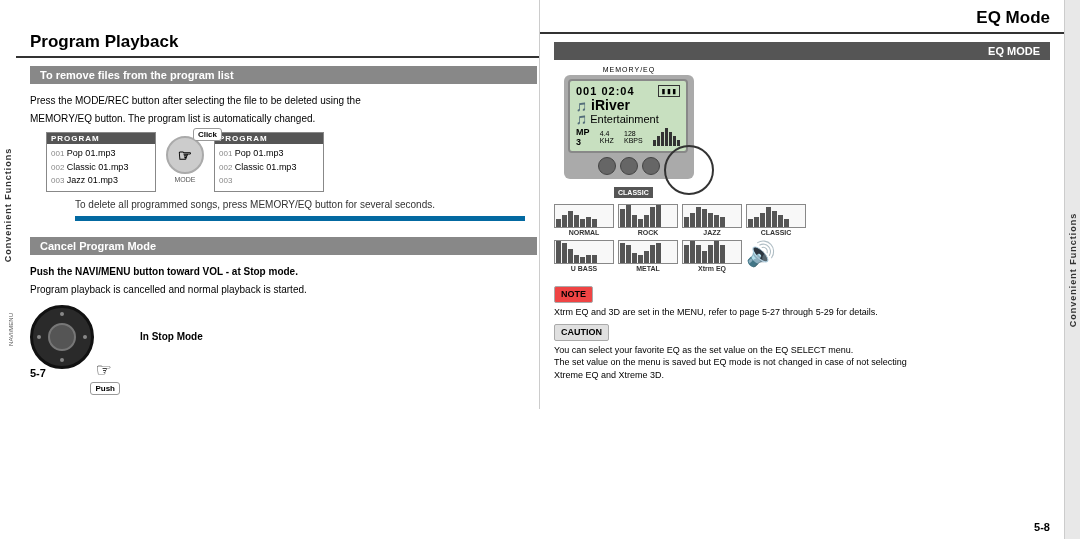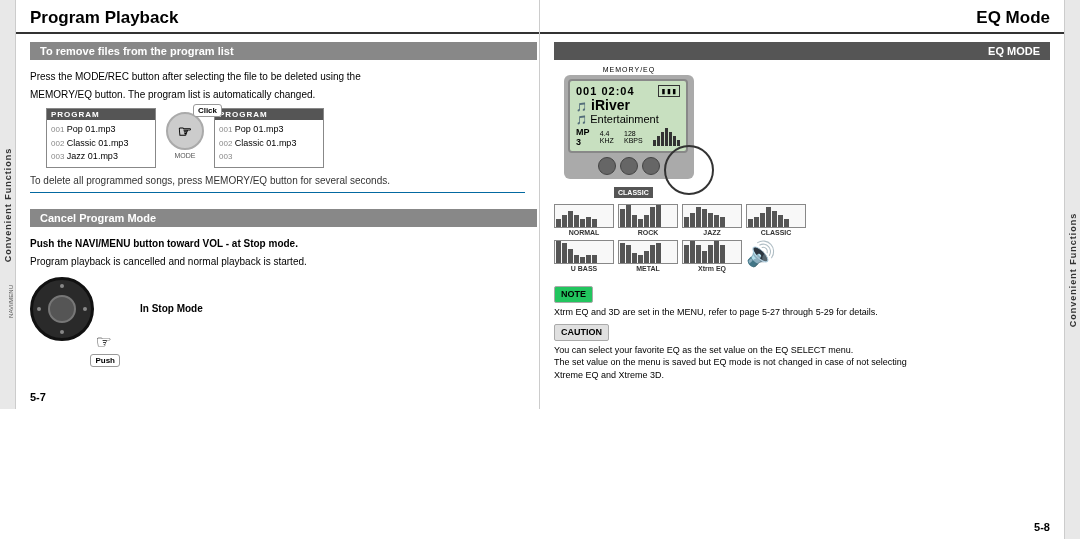--- a/index.html
+++ b/index.html
@@ -14,20 +14,21 @@
     }
 
     
     .left-page {
       width: 540px;
       height: 409px;
       background: #fff;
       position: relative;
       padding: 0;
       border-right: 1px solid #ccc;
+      align-items: center;
     }
 
     
     .right-page {
       width: 540px;
       height: 539px;
       background: #fff;
       position: relative;
     }
 
@@ -135,21 +136,22 @@
       color: #555;
       margin-top: 2px;
     }
 
     
     .delete-note {
       font-size: 9px;
       color: #333;
       margin-top: 6px;
       padding: 0 0 4px 0;
-      border-bottom: 1px solid #0369a1;
+      border-bottom: 5px solid #0369a1;
+      margin-left: 45px;
     }
 
     
     .bold-label {
       font-weight: bold;
       font-size: 10px;
     }
 
     .push-area {
       display: flex;
@@ -230,21 +232,21 @@
       background: #ddd;
       border: 1px solid #aaa;
       display: inline-block;
       padding: 1px 6px;
       font-weight: bold;
       font-size: 9px;
       margin-bottom: 3px;
       border-radius: 2px;
     }
 
-    .note-label { background: #22c55e; }
+    .note-label { background: #ef4444; }
     .caution-label { background: #e0e0e0; }
 
     
     .rotated-side {
       position: absolute;
       writing-mode: vertical-rl;
       text-orientation: mixed;
       transform: rotate(180deg);
       font-size: 9px;
       font-weight: bold;

